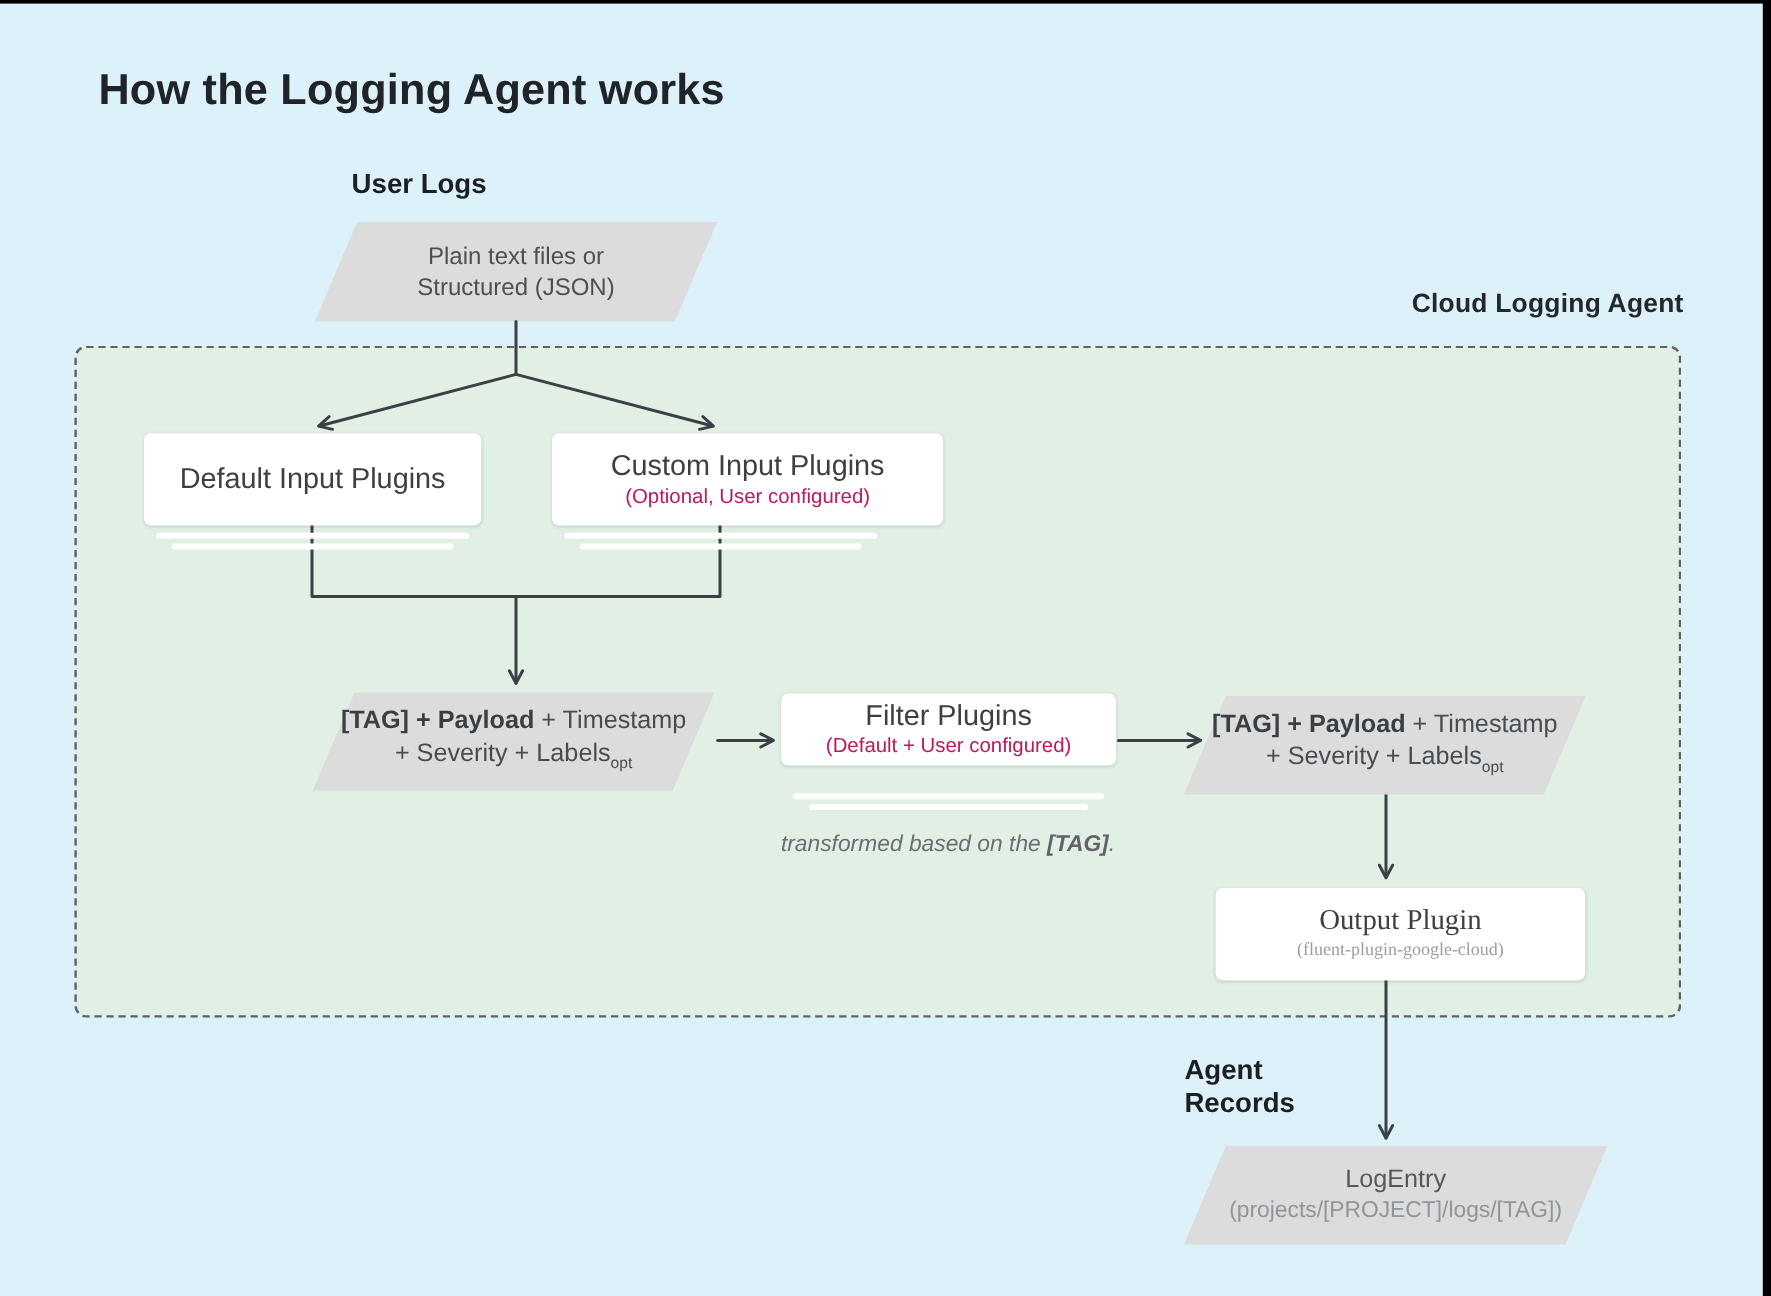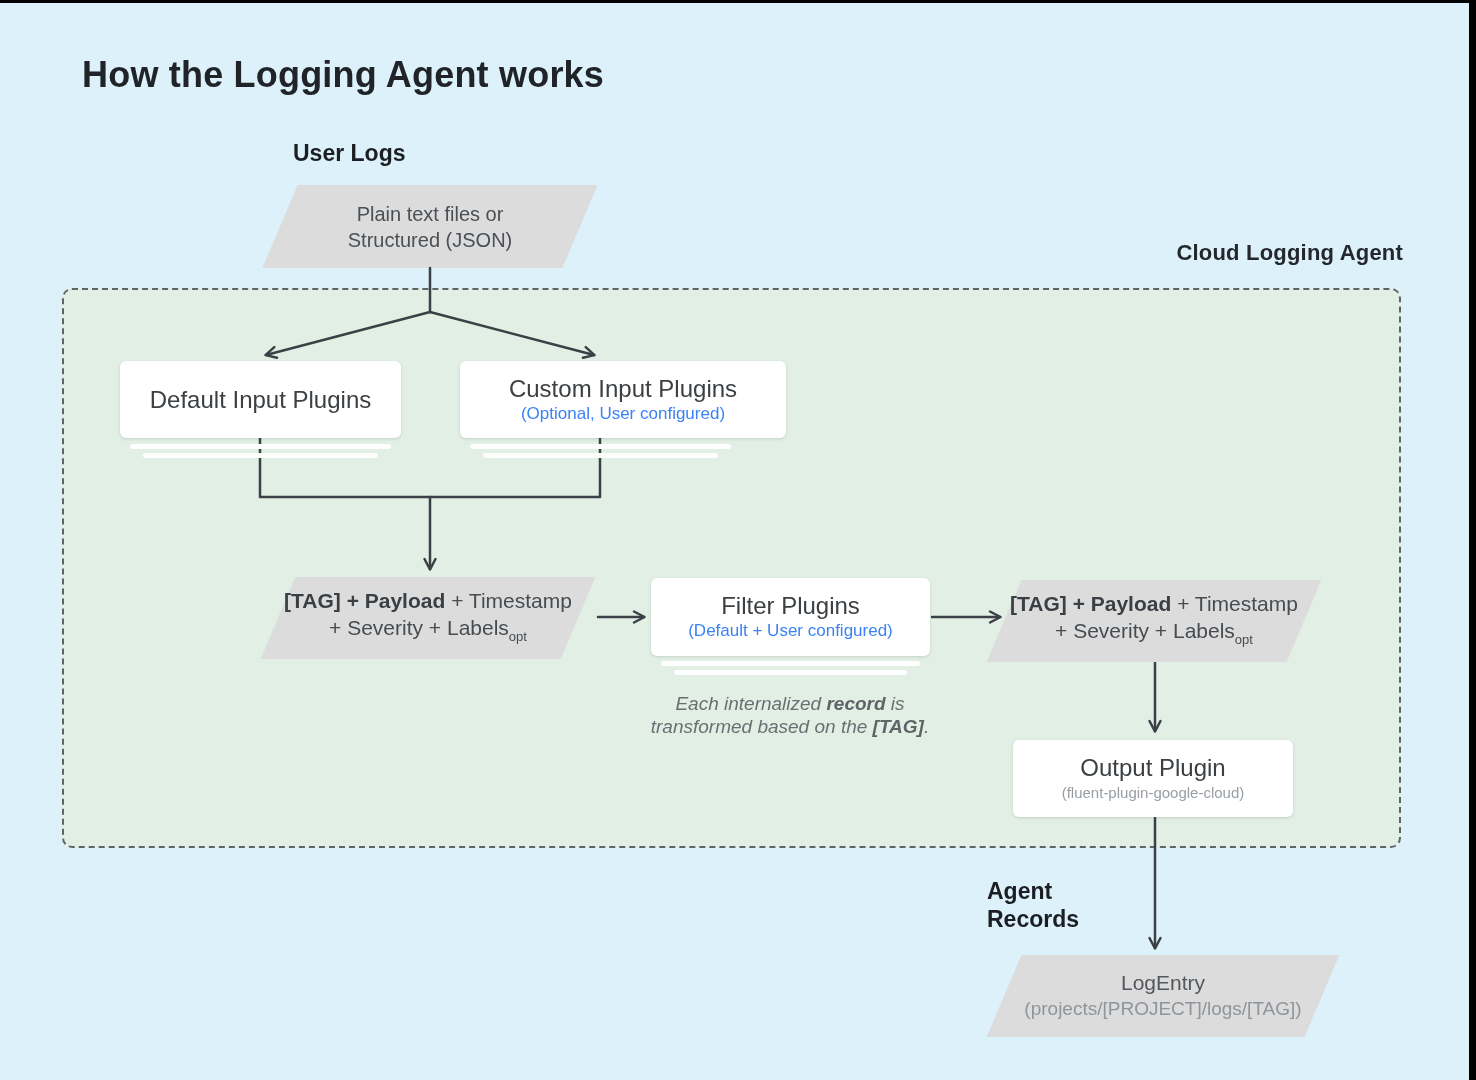--- a/index.html
+++ b/index.html
@@ -78,25 +78,25 @@
     background: #ffffff;
     border-radius: 6px;
     box-shadow: 0 1px 3px rgba(60,64,67,0.18);
     display: flex; flex-direction: column;
     align-items: center; justify-content: center;
     text-align: center;
     z-index: 5;
   }
   .box-default { left: 120px;  top: 361px; width: 281px; height: 77px; }
   .box-custom  { left: 460px;  top: 361px; width: 326px; height: 77px; }
-  .box-filter  { left: 651px;  top: 578px; width: 279px; height: 78px; }
-  .box-output  { left: 1013px; top: 740px; width: 280px; height: 77px; }
+  .box-filter  { left: 651px;  top: 578px; width: 279px; height: 60px; }
+  .box-output  { left: 1013px; top: 740px; width: 308px; height: 77px; font-family: Liberation Serif, serif; }
 
   .box-title { font-size: 24px; color: #3c4043; line-height: 27px; }
-  .box-sub   { font-size: 17px; color: #3b82f6; line-height: 23px; }
+  .box-sub   { font-size: 17px; color: #be185d; line-height: 23px; }
   .box-sub-light { font-size: 15px; color: #989ea4; line-height: 23px; }
 
   .stack-bar {
     position: absolute; height: 5px; background: #fdfefd;
     border-radius: 2.5px; z-index: 4;
   }
 
   .connectors {
     position: absolute; left: 0; top: 0; z-index: 3;
     pointer-events: none;
@@ -188,21 +188,20 @@
   </div>
 
   <div class="pgram pgram-tag2">
     <div class="pgram-inner">
       <div class="tag-line"><b>[TAG] + Payload</b><span> + Timestamp</span></div>
       <div class="tag-line"><span>+ Severity + Labels</span><span class="sub-opt">opt</span></div>
     </div>
   </div>
 
   <div class="note">
-    <div><span>Each internalized </span><b>record</b><span> is</span></div>
     <div><span>transformed based on the </span><b>[TAG]</b><span>.</span></div>
   </div>
 
   <div class="flow-label lbl-cloud-log">
     <div>Agent</div>
     <div>Records</div>
   </div>
 
   <div class="pgram pgram-logentry">
     <div class="pgram-inner">

